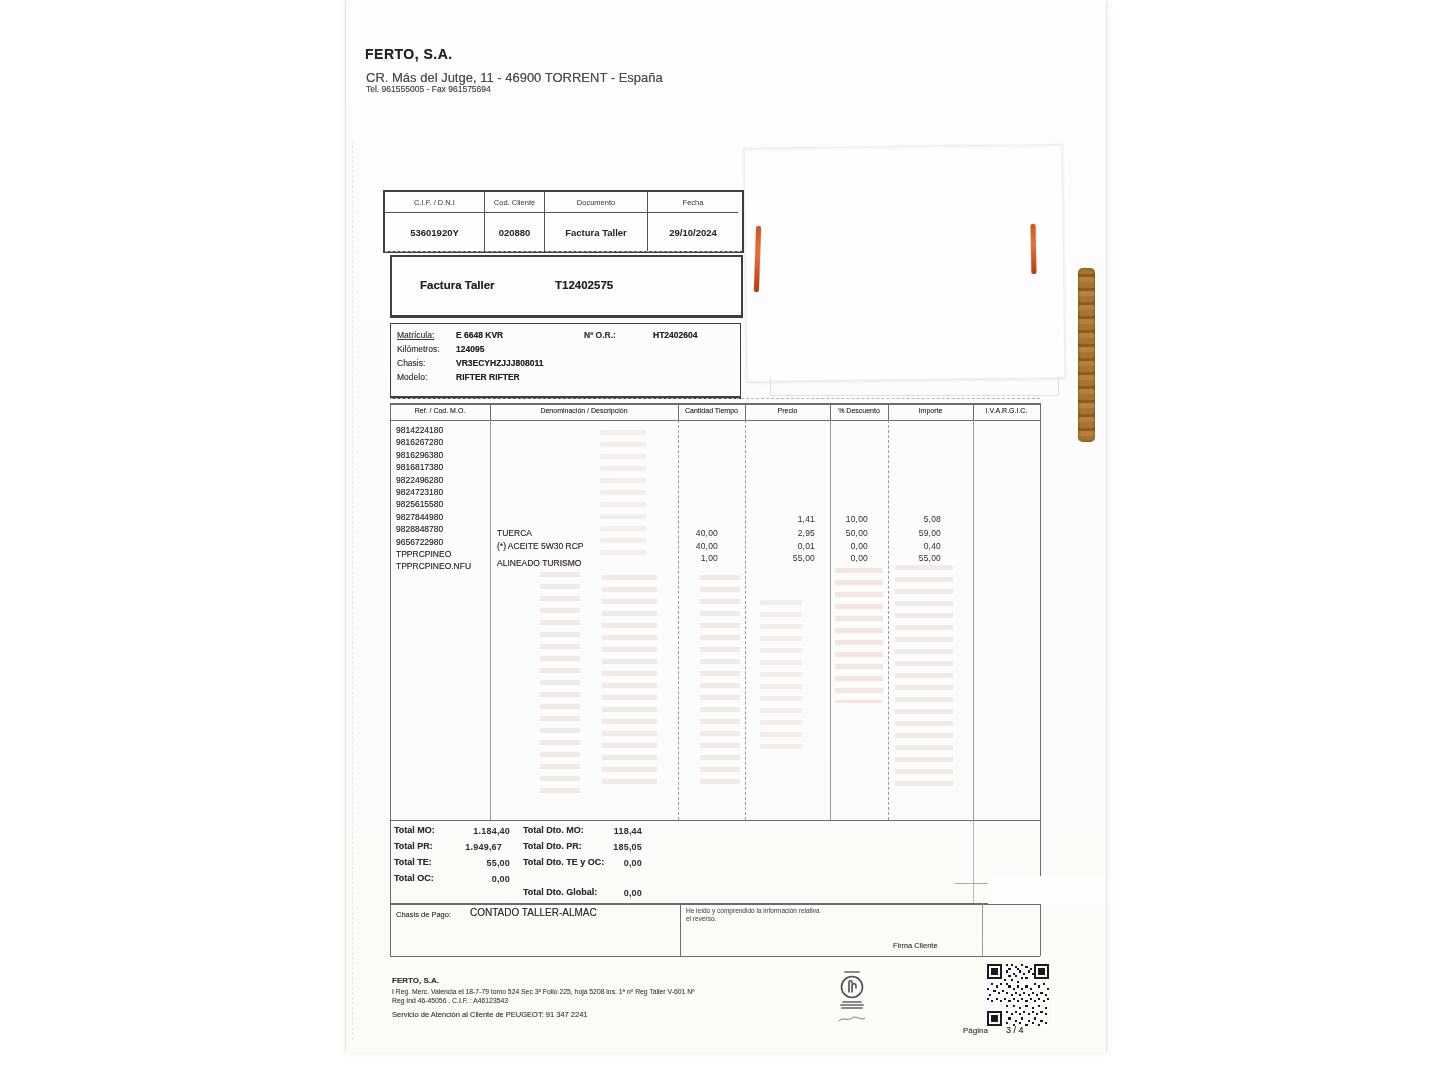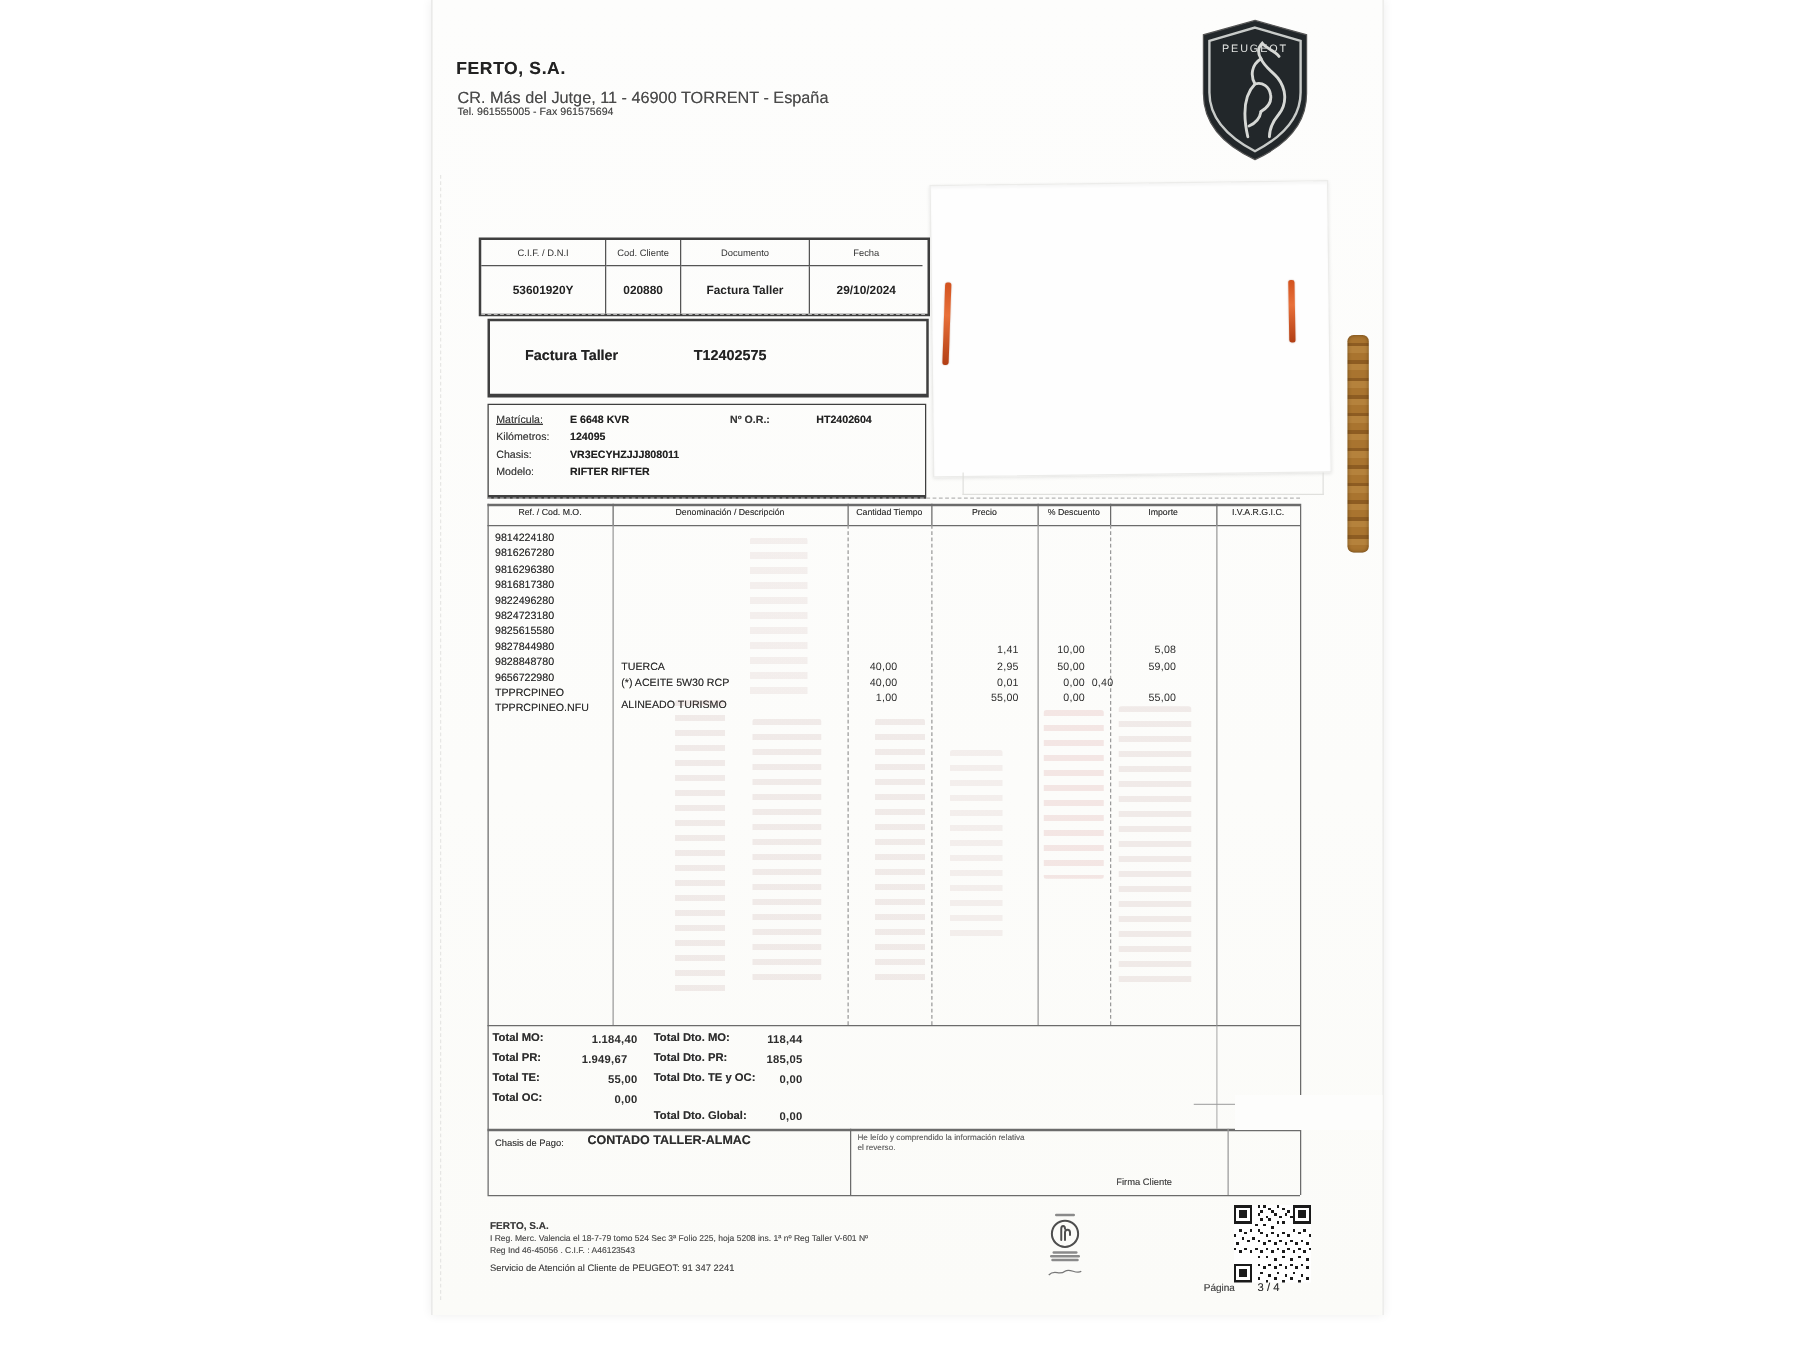--- a/index.html
+++ b/index.html
@@ -51,33 +51,20 @@
 
 <div id="stage">
   <div class="paper"></div>
 
   <div style="position:absolute;left:352px;top:140px;height:900px;border-left:1px dashed #d6d6d4;opacity:.55;"></div>
 
   <div class="t" style="left:365px;top:46px;font-size:14px;font-weight:bold;letter-spacing:.5px;color:#222;">FERTO, S.A.</div>
   <div class="t" style="left:366px;top:70px;font-size:13px;color:#4a4a4a;">CR. Más del Jutge, 11 - 46900 TORRENT - España</div>
   <div class="t" style="left:366px;top:84px;font-size:8.5px;color:#4a4a4a;">Tel. 961555005 - Fax 961575694</div>
 
-  <div style="position:absolute;left:956px;top:13px;">
-    <svg width="96" height="118" viewBox="0 0 100 122">
-      <path d="M50 3 L93 15 V64 C93 91 74 108 50 119 C26 108 7 91 7 64 V15 Z" fill="#22272a" stroke="#555" stroke-width="1"></path>
-      <path d="M50 9 L88 20 V63 C88 86 71 101 50 112 C29 101 12 86 12 63 V20 Z" fill="none" stroke="#c8cbc9" stroke-width="2"></path>
-      <text x="50" y="29" text-anchor="middle" font-size="9" letter-spacing="1.6" fill="#e2e4e2" font-family="Liberation Sans, sans-serif">PEUGEOT</text>
-      <g fill="none" stroke="#d6d8d5" stroke-width="2.4" stroke-linecap="round">
-        <path d="M44 100 C40 82 40 66 50 56 C46 49 47 40 55 35 C58 42 64 45 69 51 C76 60 77 72 70 81 C65 87 62 93 62 100"></path>
-        <path d="M55 35 C52 30 52 26 56 22 C60 27 66 28 70 33"></path>
-        <path d="M50 56 C56 54 62 58 63 65 C64 71 60 76 55 79"></path>
-        <path d="M55 79 C54 85 50 89 45 91"></path>
-      </g>
-    </svg>
-  </div>
 
   <div class="client-table">
     <div class="th">C.I.F. / D.N.I</div>
     <div class="th">Cod. Cliente</div>
     <div class="th">Documento</div>
     <div class="th last">Fecha</div>
     <div class="td">53601920Y</div>
     <div class="td">020880</div>
     <div class="td">Factura Taller</div>
     <div class="td last">29/10/2024</div>
@@ -159,21 +146,21 @@
   <div class="num" style="left:881px;top:514px;width:60px;">5,08</div>
 
   <div class="num" style="left:658px;top:528px;width:60px;">40,00</div>
   <div class="num" style="left:755px;top:528px;width:60px;">2,95</div>
   <div class="num" style="left:808px;top:528px;width:60px;">50,00</div>
   <div class="num" style="left:881px;top:528px;width:60px;">59,00</div>
 
   <div class="num" style="left:658px;top:541px;width:60px;">40,00</div>
   <div class="num" style="left:755px;top:541px;width:60px;">0,01</div>
   <div class="num" style="left:808px;top:541px;width:60px;">0,00</div>
-  <div class="num" style="left:852px;top:541px;width:60px;text-align:center;">0,40</div>
+  <div class="num" style="left:881px;top:541px;width:60px;">0,40</div>
 
   <div class="num" style="left:658px;top:553px;width:60px;">1,00</div>
   <div class="num" style="left:755px;top:553px;width:60px;">55,00</div>
   <div class="num" style="left:808px;top:553px;width:60px;">0,00</div>
   <div class="num" style="left:881px;top:553px;width:60px;">55,00</div>
 
   <div class="ghost" style="left:540px;top:560px;width:40px;height:240px;"></div>
   <div class="ghost" style="left:600px;top:430px;width:46px;height:130px;opacity:.8;"></div>
   <div class="ghost" style="left:602px;top:575px;width:55px;height:210px;"></div>
   <div class="ghost" style="left:700px;top:575px;width:40px;height:215px;"></div>
@@ -195,21 +182,21 @@
   <div class="t" style="left:523px;top:841px;font-size:9px;font-weight:bold;">Total Dto. PR:</div>
   <div class="num" style="left:580px;top:842px;width:62px;font-size:9px;font-weight:bold;">185,05</div>
   <div class="t" style="left:523px;top:857px;font-size:9px;font-weight:bold;">Total Dto. TE y OC:</div>
   <div class="num" style="left:580px;top:858px;width:62px;font-size:9px;font-weight:bold;">0,00</div>
   <div class="t" style="left:523px;top:887px;font-size:9px;font-weight:bold;">Total Dto. Global:</div>
   <div class="num" style="left:580px;top:888px;width:62px;font-size:9px;font-weight:bold;">0,00</div>
 
   <div class="vl" style="left:680px;top:903px;height:53px;"></div>
   <div class="vl-light" style="left:982px;top:903px;height:53px;"></div>
   <div class="t" style="left:396px;top:910px;font-size:7.5px;color:#3a3a3a;">Chasis de Pago:</div>
-  <div class="t" style="left:470px;top:907px;font-size:10px;font-weight:bold;">CONTADO TALLER-ALMAC</div>
+  <div class="t" style="left:470px;top:907px;font-size:10px;font-weight:normal;">CONTADO TALLER-ALMAC</div>
   <div class="t" style="left:686px;top:907px;font-size:6.5px;color:#6e6e6e;filter:blur(.3px);">He leído y comprendido la información relativa</div>
   <div class="t" style="left:686px;top:915px;font-size:6.5px;color:#6e6e6e;filter:blur(.3px);">el reverso.</div>
   <div class="t" style="left:893px;top:941px;font-size:7.5px;color:#4a4a4a;">Firma Cliente</div>
 
   <div class="whiteout" style="left:988px;top:876px;width:118px;height:28px;"></div>
 
   <div class="t" style="left:392px;top:976px;font-size:8px;font-weight:bold;color:#3c3c3c;">FERTO,  S.A.</div>
   <div class="t" style="left:392px;top:988px;font-size:6.8px;color:#555;">I Reg. Merc. Valencia el 18-7-79 tomo 524 Sec 3ª  Folio 225, hoja 5208 ins. 1ª nº Reg Taller V-601  Nº</div>
   <div class="t" style="left:392px;top:997px;font-size:6.8px;color:#555;">Reg Ind 46-45056 . C.I.F. :  A46123543</div>
   <div class="t" style="left:392px;top:1010px;font-size:7.5px;color:#4a4a4a;">Servicio de Atención al Cliente de PEUGEOT: 91 347 2241</div>

